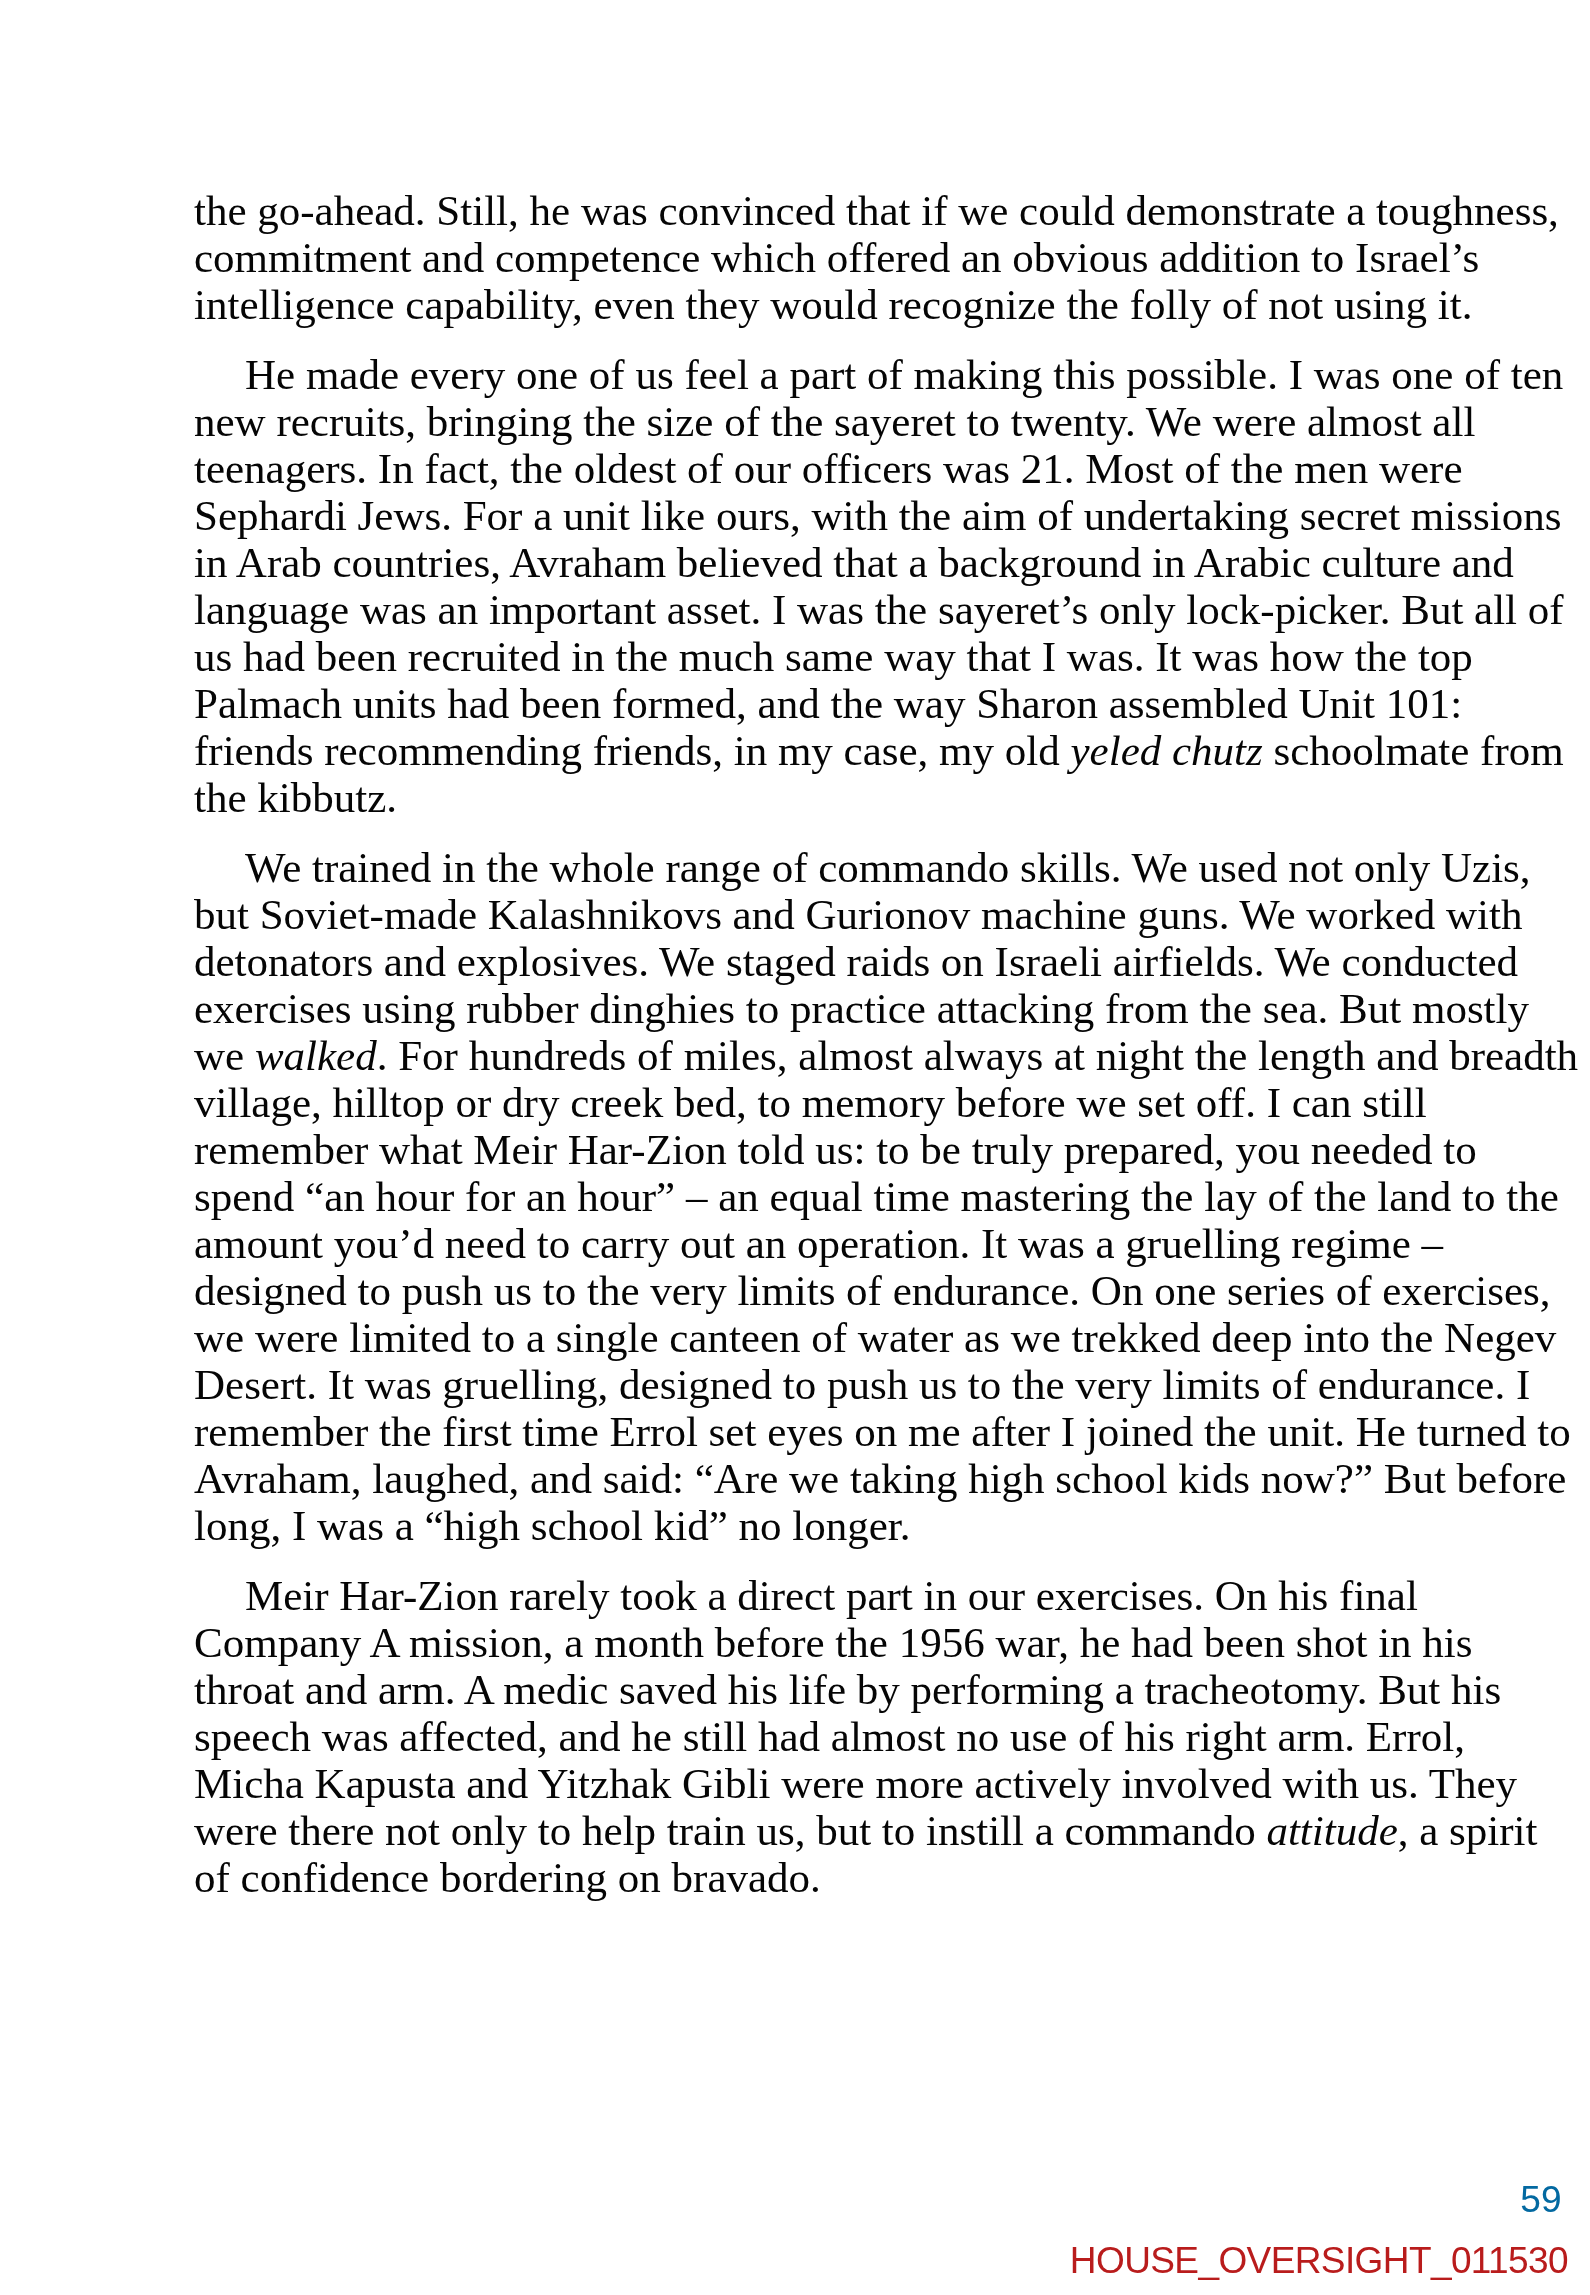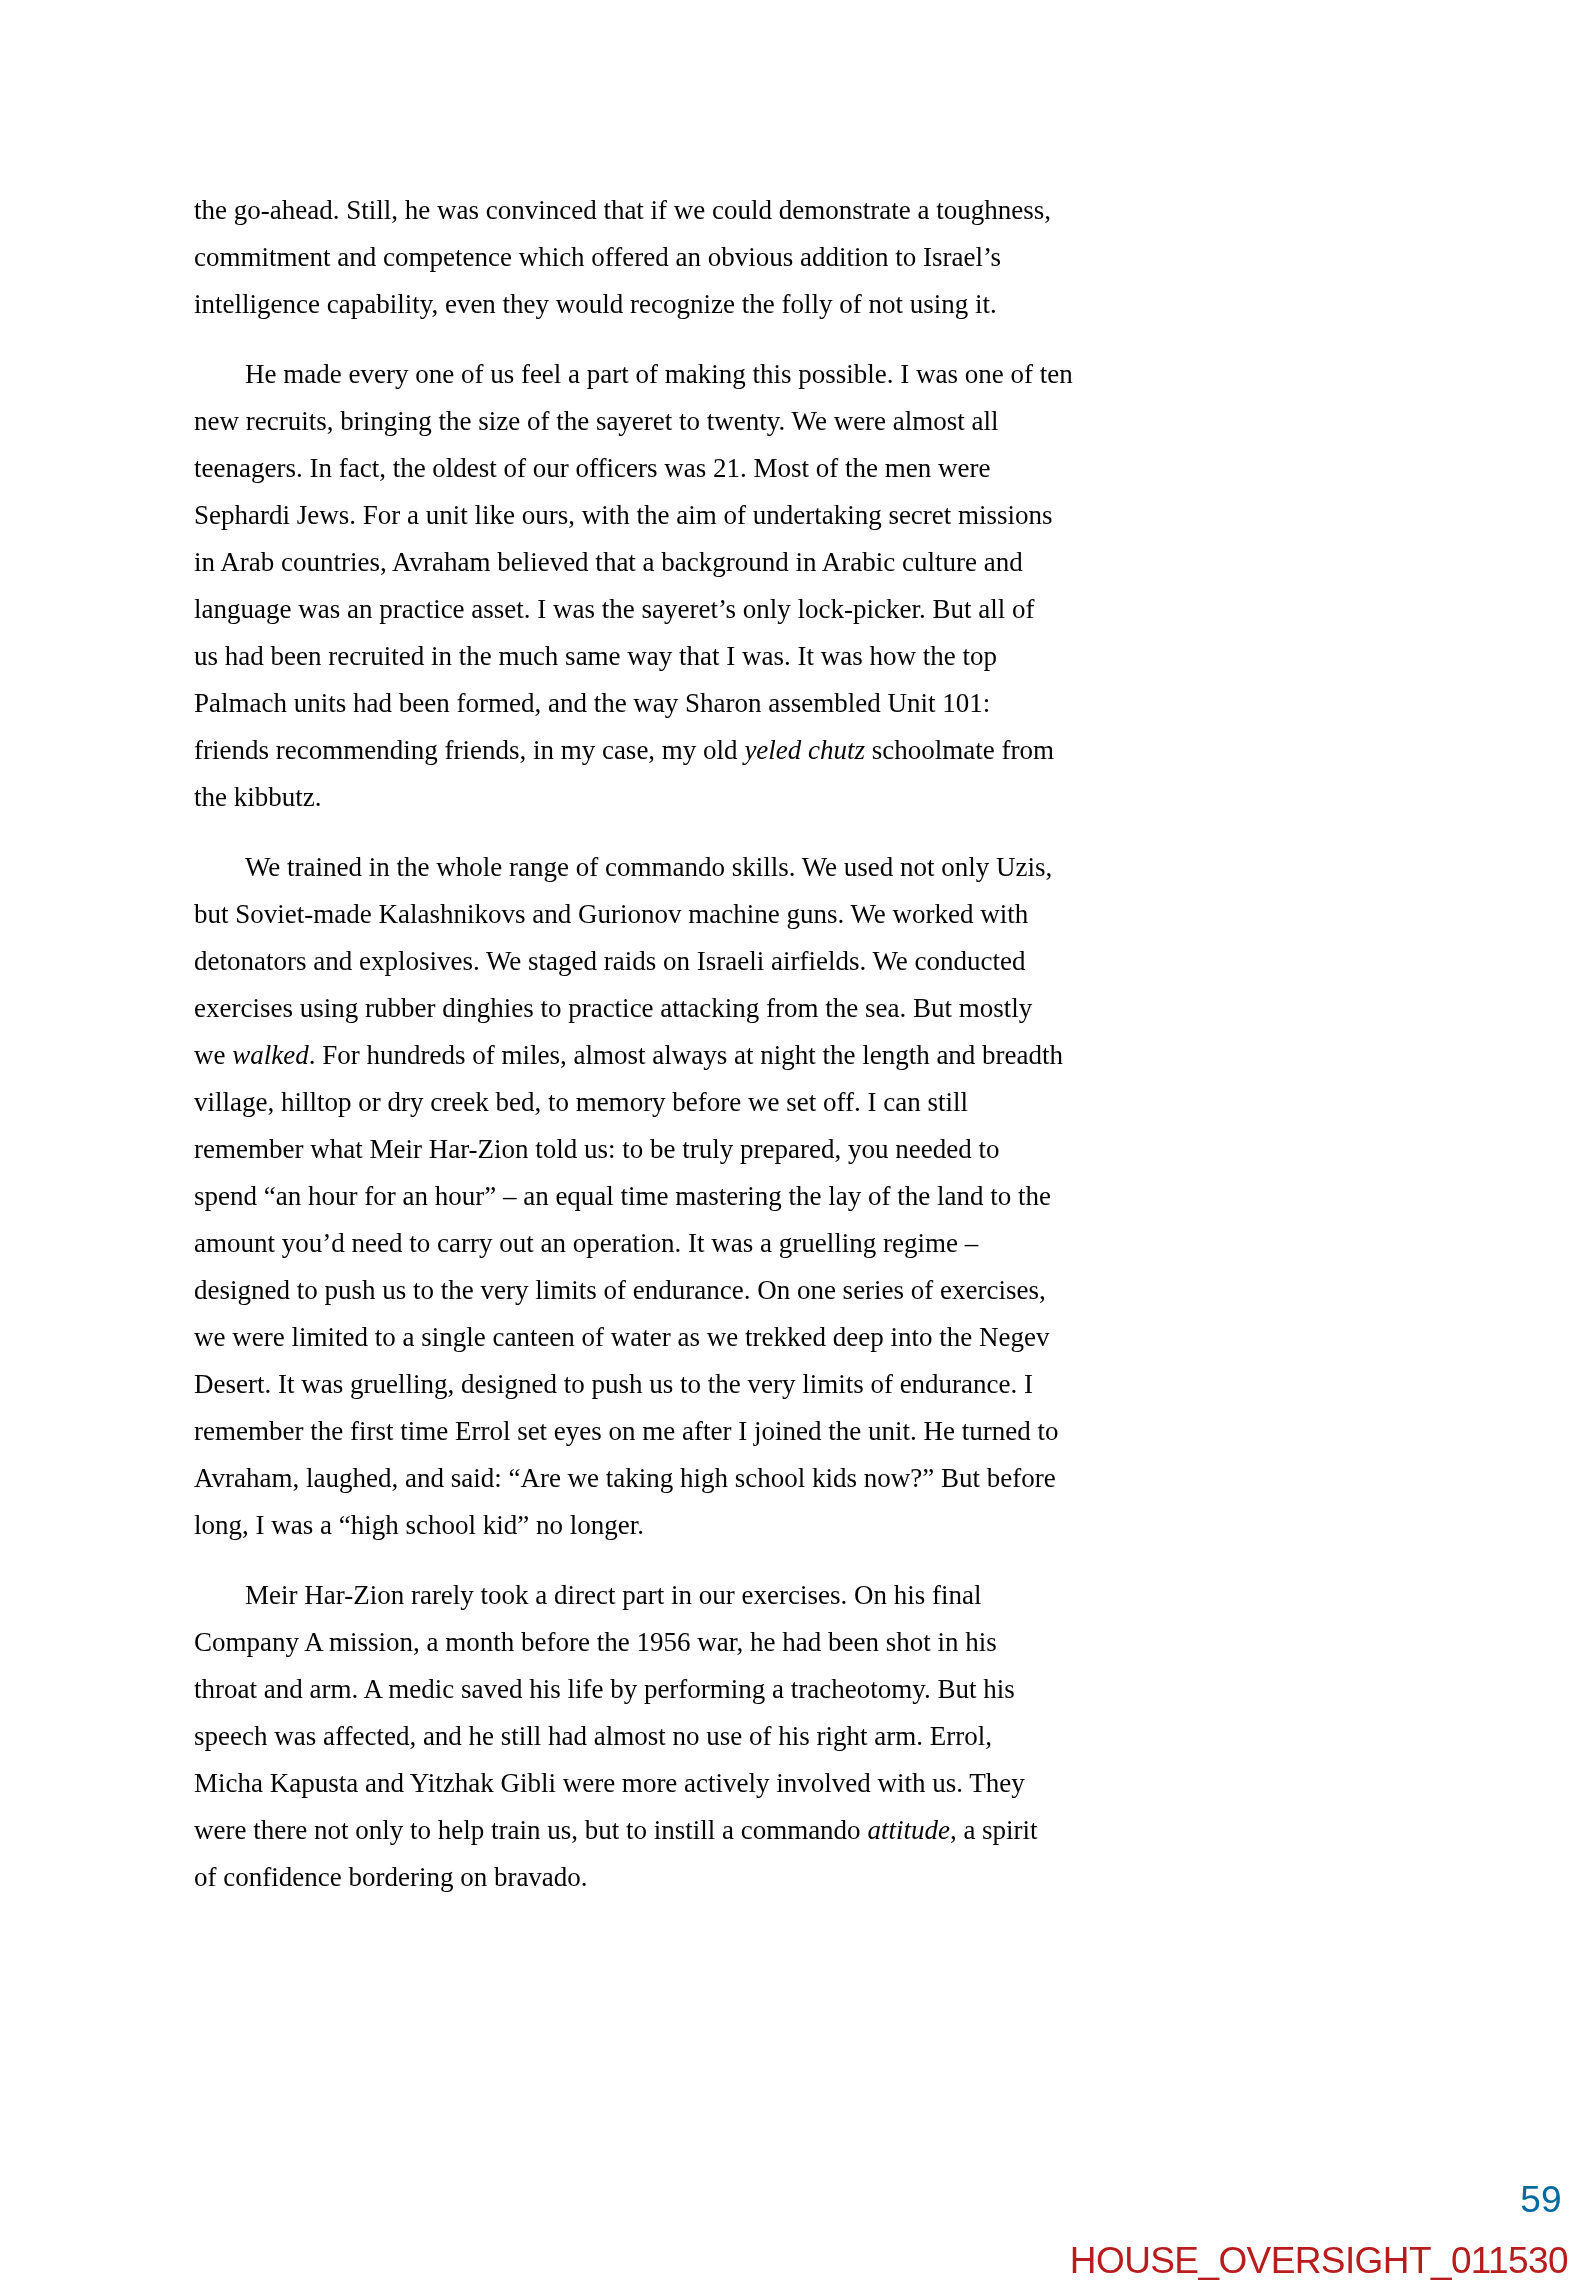--- a/index.html
+++ b/index.html
@@ -13,21 +13,21 @@
     height: 2295px;
     background: #ffffff;
     color: #000000;
     overflow: hidden;
   }
   .text-block {
     position: absolute;
     left: 194px;
     top: 187px;
     font-family: "Liberation Serif", serif;
-    font-size: 27px;
+    font-size: 43px;
     line-height: 47px;
     color: #050505;
     white-space: nowrap;
   }
   .paragraph + .paragraph {
     margin-top: 23px;
   }
   .line {
     height: 47px;
   }
@@ -66,21 +66,21 @@
         <div class="line"><span>the go-ahead. Still, he was convinced that if we could demonstrate a toughness,</span></div>
         <div class="line"><span>commitment and competence which offered an obvious addition to Israel’s</span></div>
         <div class="line"><span>intelligence capability, even they would recognize the folly of not using it.</span></div>
       </div>
       <div class="paragraph">
         <div class="line indent"><span>He made every one of us feel a part of making this possible. I was one of ten</span></div>
         <div class="line"><span>new recruits, bringing the size of the sayeret to twenty. We were almost all</span></div>
         <div class="line"><span>teenagers. In fact, the oldest of our officers was 21. Most of the men were</span></div>
         <div class="line"><span>Sephardi Jews. For a unit like ours, with the aim of undertaking secret missions</span></div>
         <div class="line"><span>in Arab countries, Avraham believed that a background in Arabic culture and</span></div>
-        <div class="line"><span>language was an practice asset. I was the sayeret’s only lock-picker. But all of</span></div>
+        <div class="line"><span>language was an important asset. I was the sayeret’s only lock-picker. But all of</span></div>
         <div class="line"><span>us had been recruited in the much same way that I was. It was how the top</span></div>
         <div class="line"><span>Palmach units had been formed, and the way Sharon assembled Unit 101:</span></div>
         <div class="line"><span>friends recommending friends, in my case, my old </span><i>yeled chutz</i><span> schoolmate from</span></div>
         <div class="line"><span>the kibbutz.</span></div>
       </div>
       <div class="paragraph">
         <div class="line indent"><span>We trained in the whole range of commando skills. We used not only Uzis,</span></div>
         <div class="line"><span>but Soviet-made Kalashnikovs and Gurionov machine guns. We worked with</span></div>
         <div class="line"><span>detonators and explosives. We staged raids on Israeli airfields. We conducted</span></div>
         <div class="line"><span>exercises using rubber dinghies to practice attacking from the sea. But mostly</span></div>

